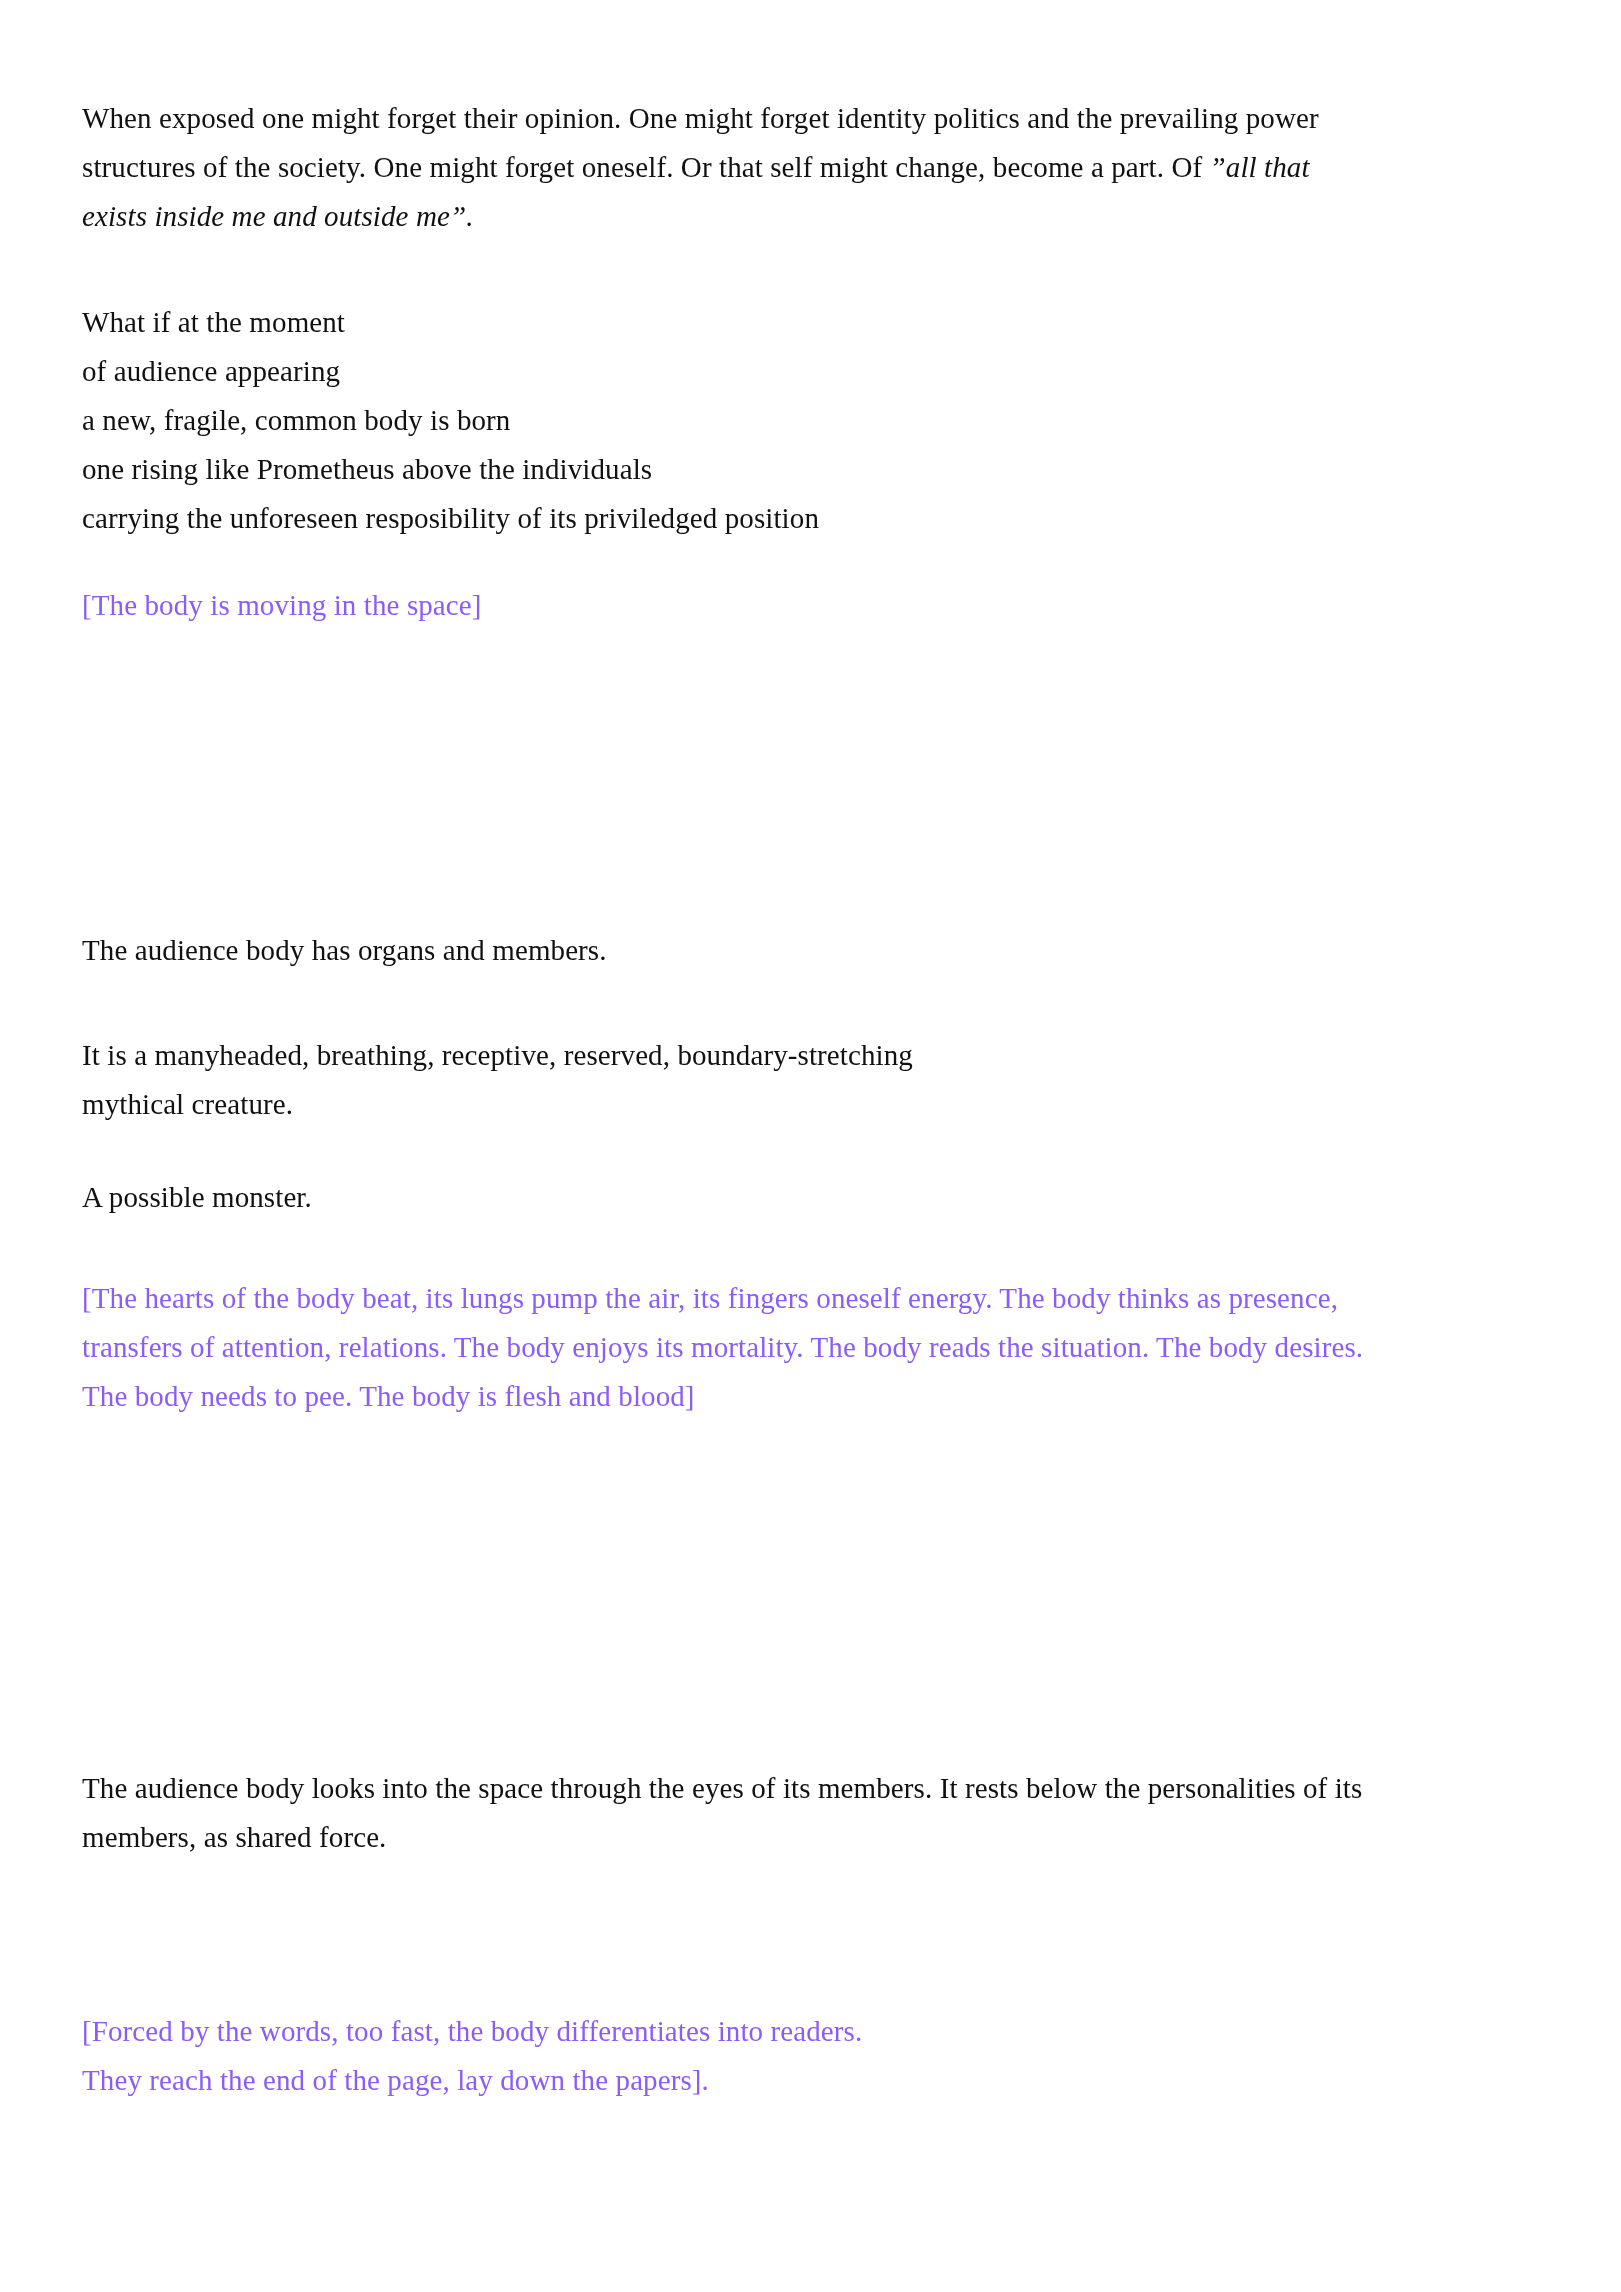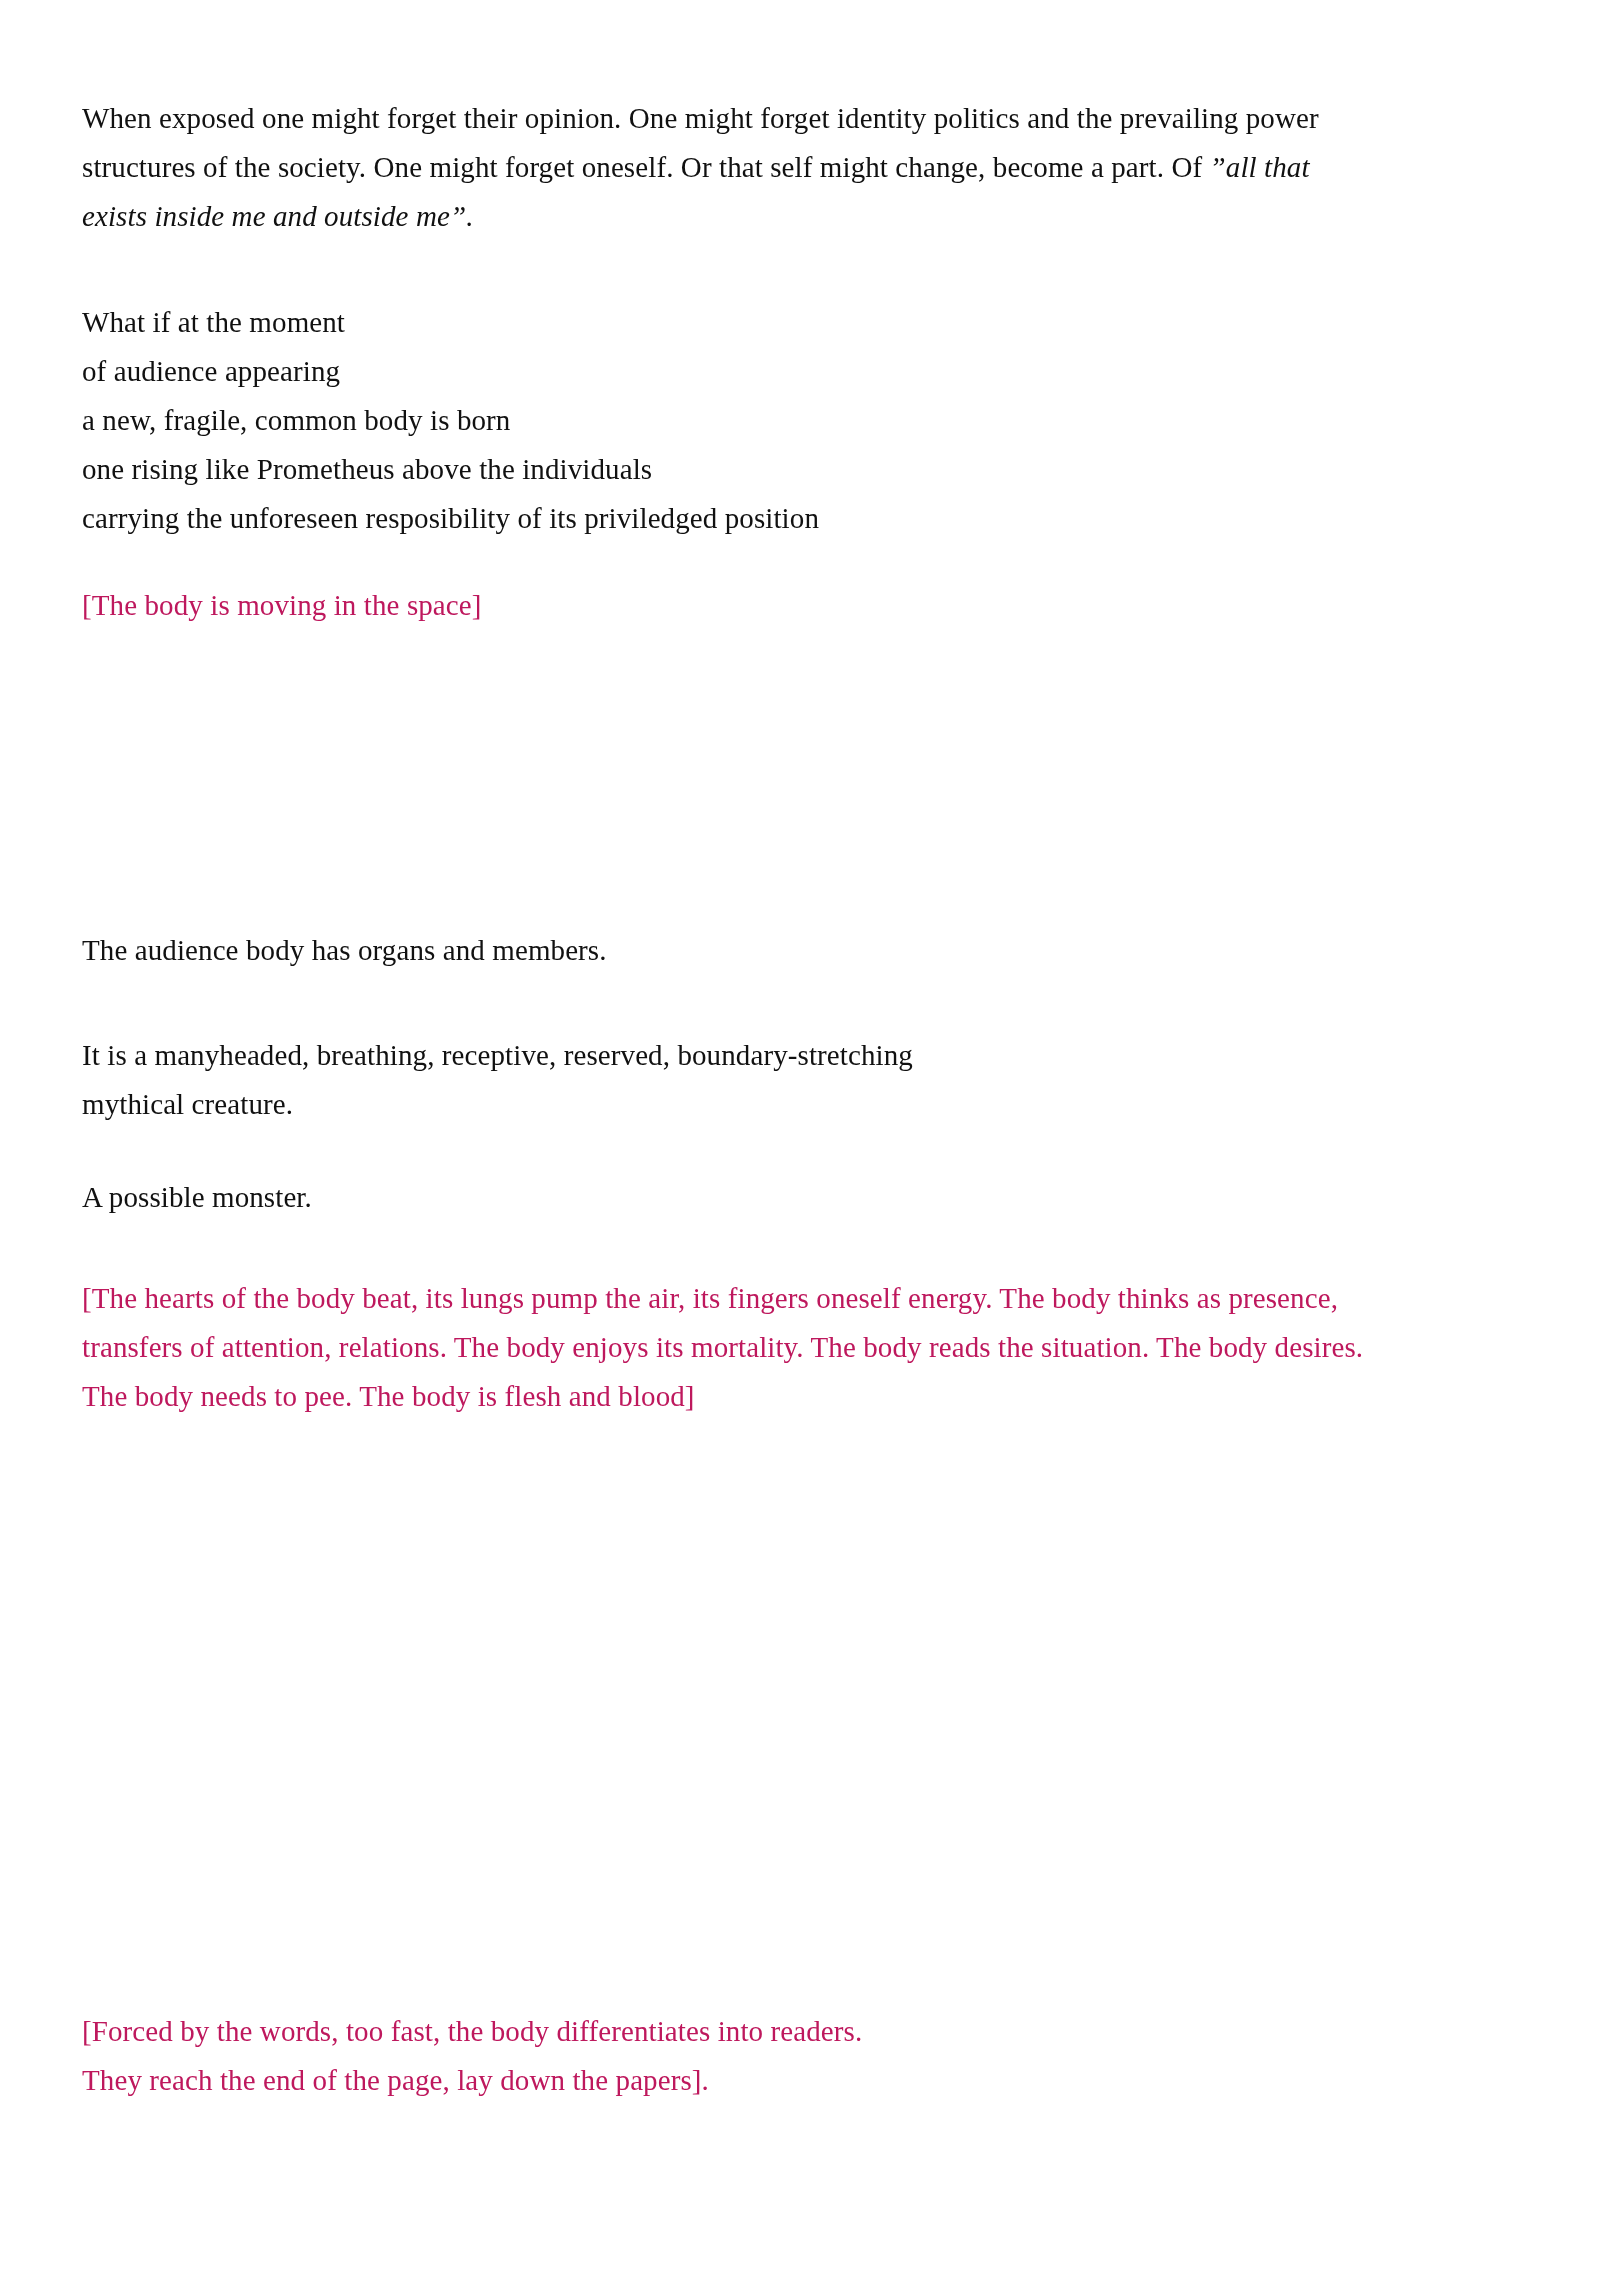--- a/index.html
+++ b/index.html
@@ -20,21 +20,21 @@
   }
   .blk {
     position: absolute;
     left: 66px;
     width: 1493px;
     margin: 16px;
     white-space: pre-line;
     letter-spacing: 0.1px;
   }
   .red {
-    color: #be185d;
+    color: #8b5cf6;
   }
   em {
     font-style: italic;
   }
   .pos-p1   { top: 78px;   }
   .pos-p2   { top: 282px;  }
   .pos-red1 { top: 565px;  }
   .pos-p3   { top: 910px;  }
   .pos-p4   { top: 1015px; }
   .pos-p5   { top: 1157px; }
@@ -64,19 +64,21 @@
 
   <p class="blk pos-p4">It is a manyheaded, breathing, receptive, reserved, boundary-stretching
 mythical creature.</p>
 
   <p class="blk pos-p5">A possible monster.</p>
 
   <p class="blk red pos-red2">[The hearts of the body beat, its lungs pump the air, its fingers oneself energy. The body thinks as presence,
 transfers of attention, relations. The body enjoys its mortality. The body reads the situation. The body desires.
 The body needs to pee. The body is flesh and blood]</p>
 
+  <p class="blk pos-p6">The audience body looks into the space through the eyes of its members. It rests below the personalities of its
+members, as shared force.</p>
 
 
   <p class="blk red pos-red3">[Forced by the words, too fast, the body differentiates into readers.
 They reach the end of the page, lay down the papers].</p>
 
 </div>
 
 
 </body></html>

